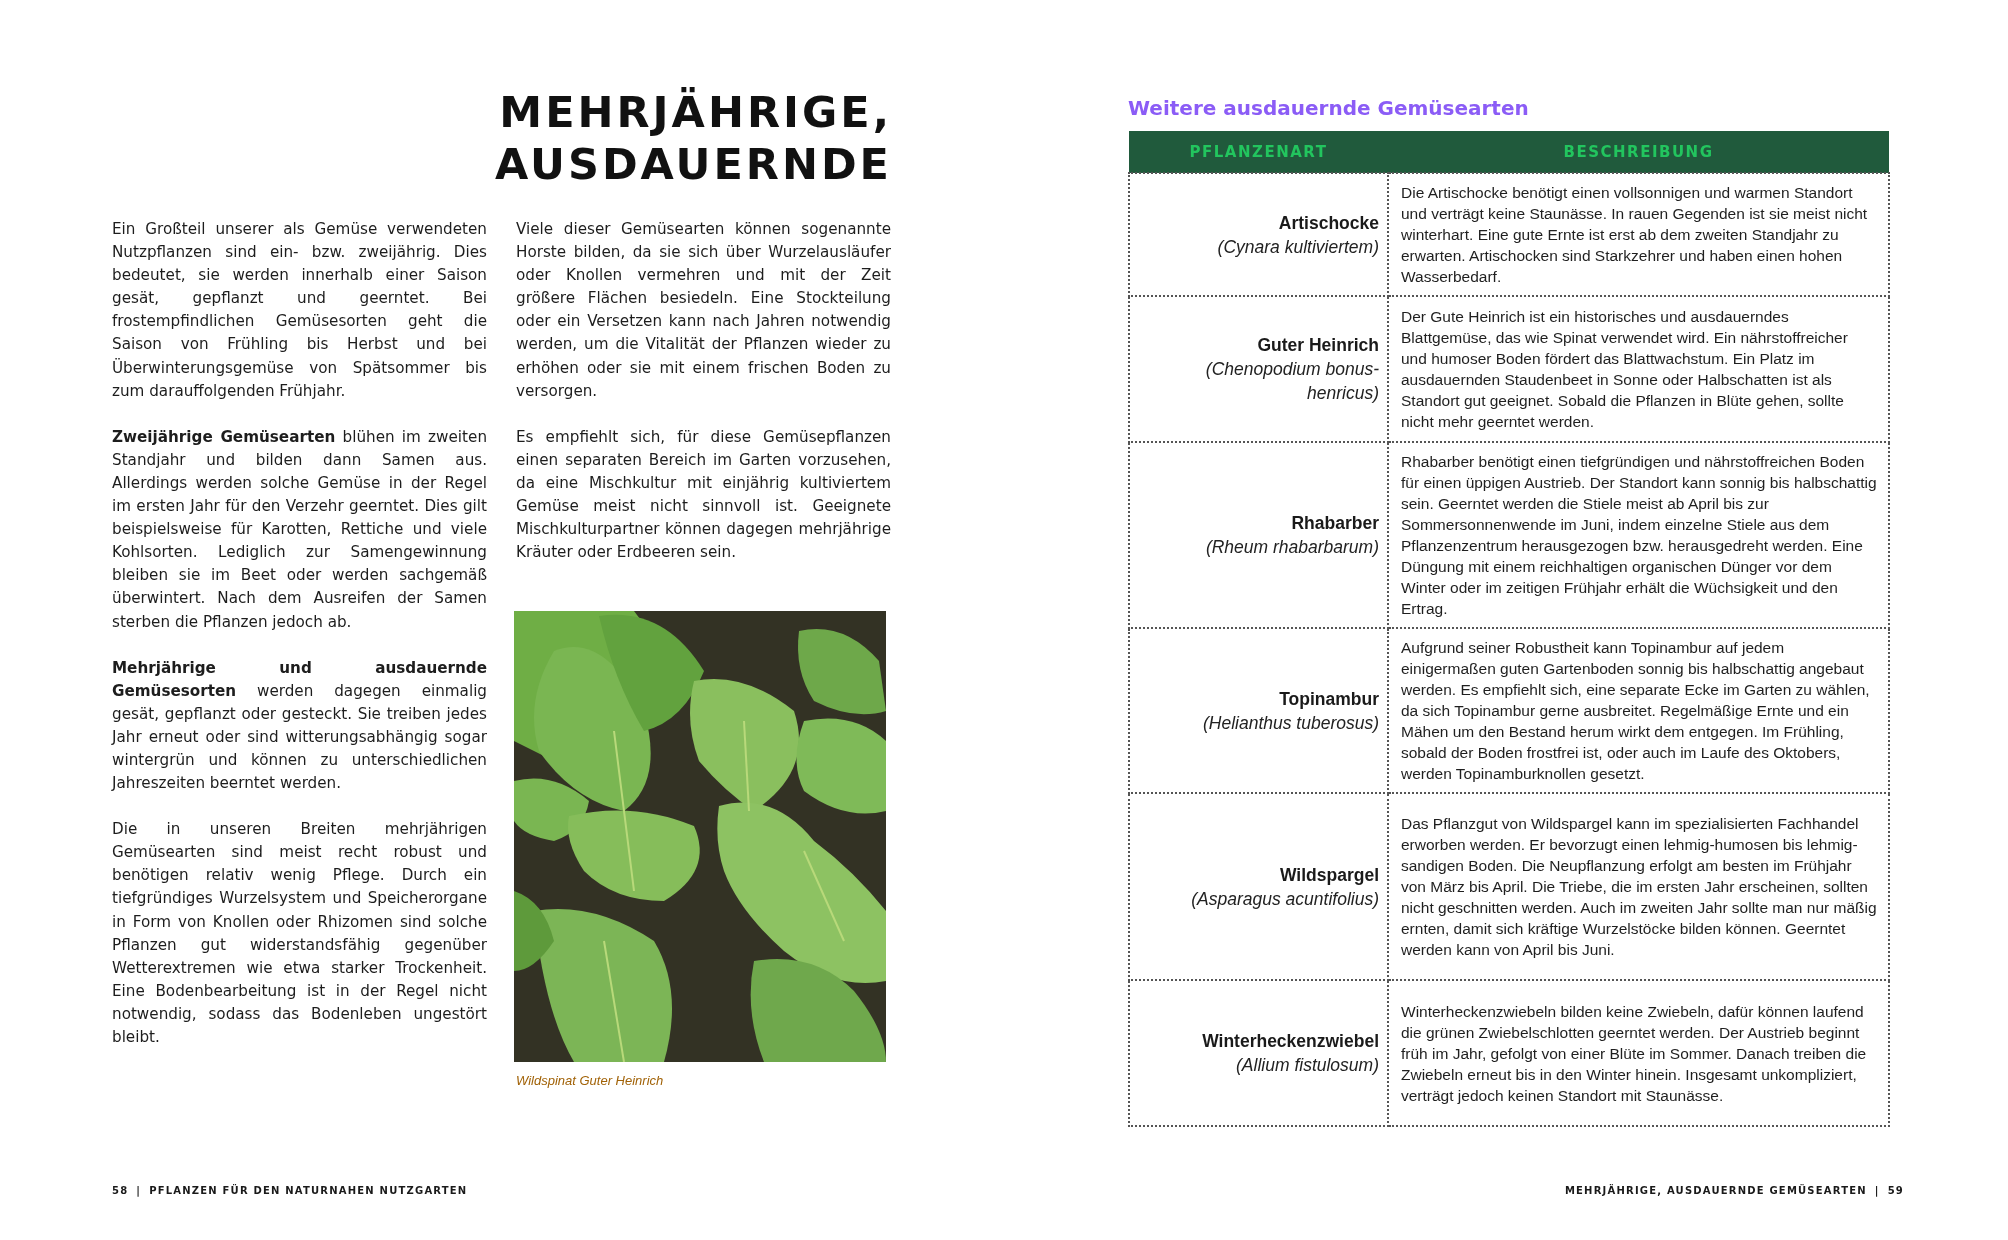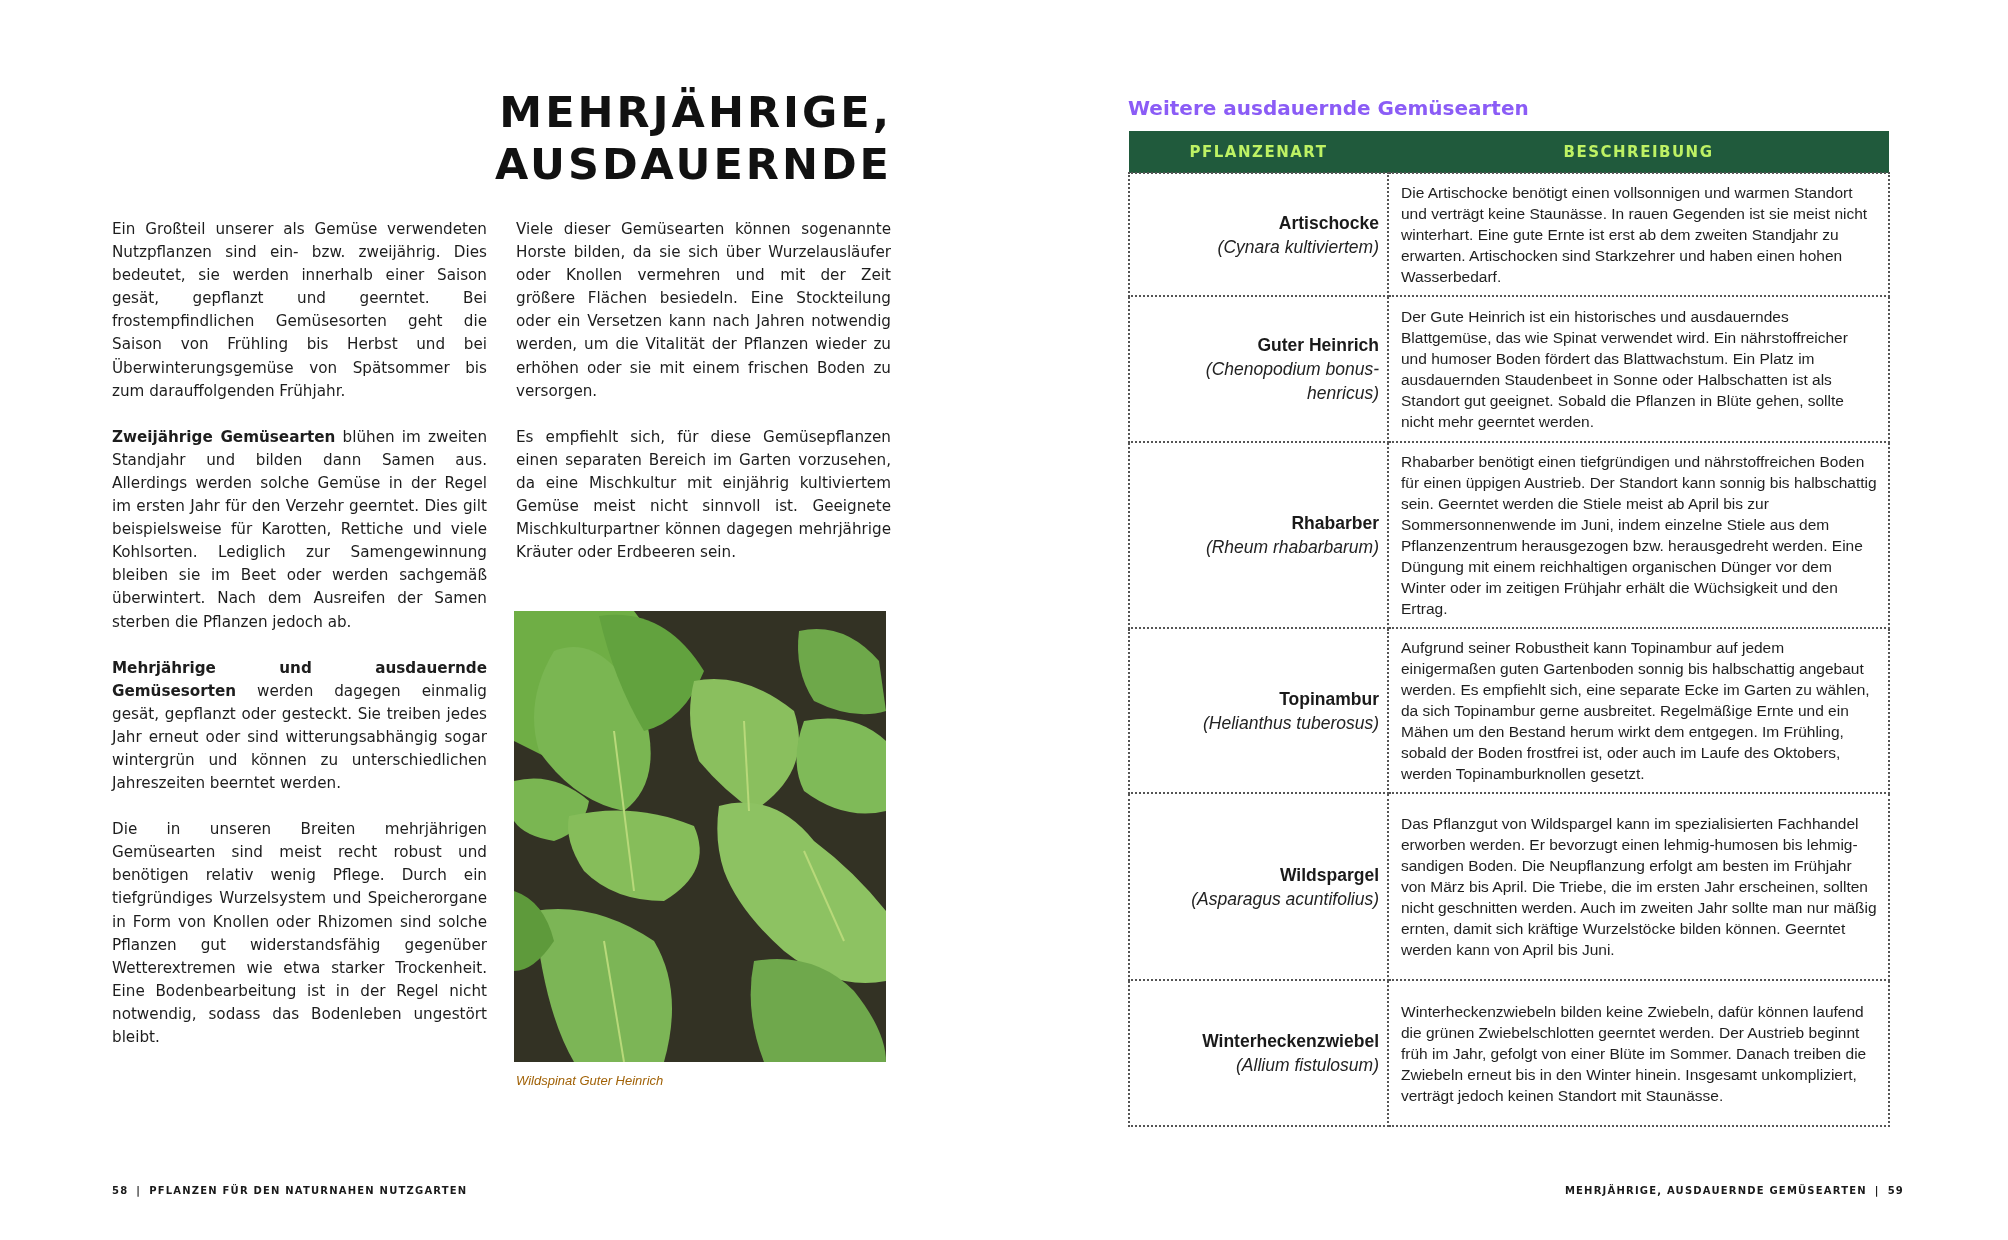--- a/index.html
+++ b/index.html
@@ -29,21 +29,21 @@
   .footer { position: absolute; top: 1185px; font-size: 10px; font-weight: bold; letter-spacing: 1.2px;
             font-family: "DejaVu Sans", sans-serif; color: #1a1a1a; white-space: nowrap; }
   .footer-left { left: 112px; }
   .footer-right { right: 104px; }
   .footer .sep { margin: 0 8px; }
 
   .table-title { position: absolute; left: 124px; top: 96px; font-size: 20px; font-weight: bold;
                  font-family: "DejaVu Sans", sans-serif; color: #8b5cf6; margin: 0; }
   .ptable { position: absolute; left: 124px; top: 131px; width: 762px; border-collapse: collapse;
             table-layout: fixed; }
-  .ptable th { background: #205a3c; color: #bef264; font-size: 15px; font-weight: bold; letter-spacing: 1.5px;
+  .ptable th { background: #205a3c; color: #22c55e; font-size: 15px; font-weight: bold; letter-spacing: 1.5px;
                height: 41px; padding: 0; text-align: center; font-family: "DejaVu Sans", sans-serif; }
   .ptable td { border: 2px dotted #555; vertical-align: middle; font-family: "Liberation Sans", sans-serif; }
   .ptable td.name { width: 259px; text-align: right; padding: 0 8px; }
   .ptable td.desc { padding: 6px 10px 6px 12px; font-size: 15.5px; line-height: 21px; color: #1f1f1f; }
   .ptable .common { font-weight: bold; font-size: 17.5px; display: block; line-height: 24px;
                     font-family: "Liberation Sans", sans-serif; }
   .ptable .latin { font-style: italic; font-size: 17.5px; display: block; line-height: 24px; color: #222; }
   .r1 td { height: 109px; }
   .r2 td { height: 132px; }
   .r3 td { height: 172px; }

